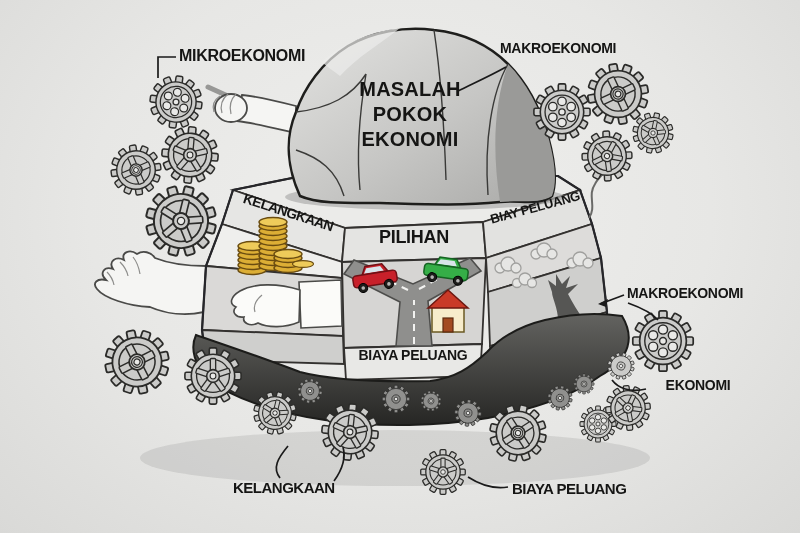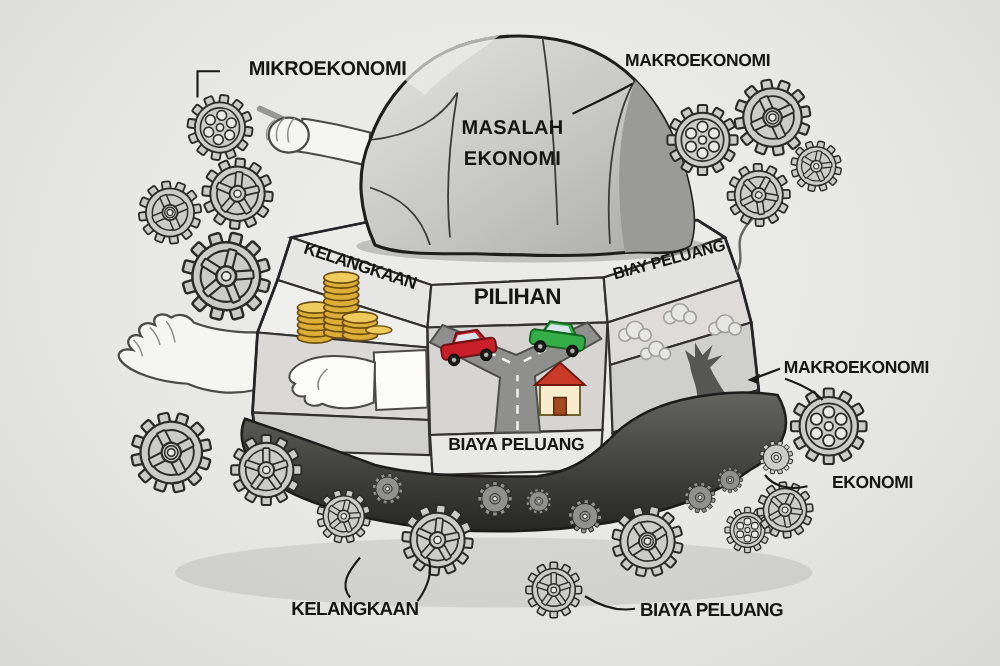--- a/index.html
+++ b/index.html
@@ -4,23 +4,23 @@
 <style>
   html,body{margin:0;padding:0;}
   .stage{position:relative;width:800px;height:533px;overflow:hidden;
     background:radial-gradient(ellipse at 50% 40%, #efefed 0%, #e7e7e5 55%, #d9d9d7 100%);
     font-family:"Liberation Sans",sans-serif;}
   .stage svg{position:absolute;left:0;top:0;}
   .lbl{position:absolute;font-weight:700;color:#151514;white-space:nowrap;z-index:3;
     letter-spacing:-0.3px;line-height:1.05;}
   .gear{fill:#cbcbc9;}
   .gear-dark{fill:#90908e;}
-  #lbl-mikro{left:179px;top:48px;font-size:16px;margin-left:20px;}
+  #lbl-mikro{left:179px;top:48px;font-size:16px;}
   #lbl-makro-top{left:500px;top:41px;font-size:14px;}
-  #lbl-rock{left:330px;top:90px;width:160px;text-align:center;font-size:16px;line-height:25px;letter-spacing:0.2px;}
+  #lbl-rock{left:330px;top:77px;width:160px;text-align:center;font-size:20px;line-height:25px;letter-spacing:0.2px;}
   #lbl-kelangkaan-panel{left:246px;top:191px;font-size:14px;letter-spacing:-0.6px;transform:rotate(18deg);transform-origin:left top;}
   #lbl-pilihan{left:379px;top:228px;font-size:18px;}
   #lbl-biay{left:489px;top:213px;font-size:13px;letter-spacing:-0.4px;transform:rotate(-15deg);transform-origin:left top;}
   #lbl-strip{left:344px;top:348px;width:138px;text-align:center;font-size:14px;}
   #lbl-makro-right{left:627px;top:286px;font-size:14px;}
   #lbl-ekonomi{left:630px;top:375px;width:136px;text-align:center;font-size:14px;line-height:20px;}
   #lbl-kelangkaan-bottom{left:233px;top:480px;font-size:15px;letter-spacing:-0.5px;}
   #lbl-biaya-bottom{left:512px;top:481px;font-size:15px;letter-spacing:-0.5px;}
 </style>
 </head>
@@ -295,20 +295,21 @@
     <path d="M 334,481 C 342,470 346,458 343,447"></path>
     <path d="M 468,477 C 482,486 496,489 508,487"></path>
     <polygon points="598,304 608,299 606,307" fill="#1a1a1a" stroke="none"></polygon>
   </g>
 </svg>
 
 <div class="lbl" id="lbl-mikro">MIKROEKONOMI</div>
 <div class="lbl" id="lbl-makro-top">MAKROEKONOMI</div>
 <div class="lbl" id="lbl-rock">
   <div>MASALAH</div>
+  <div>POKOK</div>
   <div>EKONOMI</div>
 </div>
 <div class="lbl" id="lbl-kelangkaan-panel">KELANGKAAN</div>
 <div class="lbl" id="lbl-pilihan">PILIHAN</div>
 <div class="lbl" id="lbl-biay">BIAY PELUANG</div>
 <div class="lbl" id="lbl-strip">BIAYA PELUANG</div>
 <div class="lbl" id="lbl-makro-right">MAKROEKONOMI</div>
 <div class="lbl" id="lbl-ekonomi">
   <div>EKONOMI</div>
 </div>

